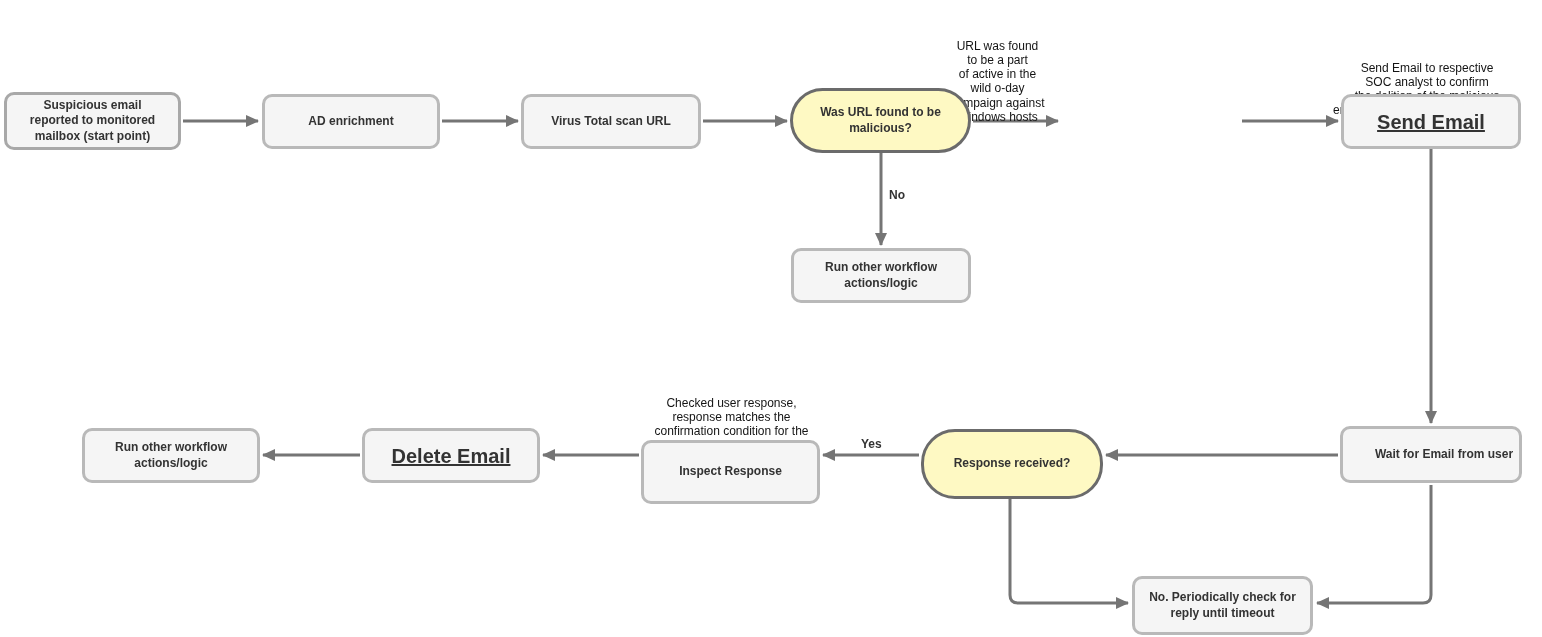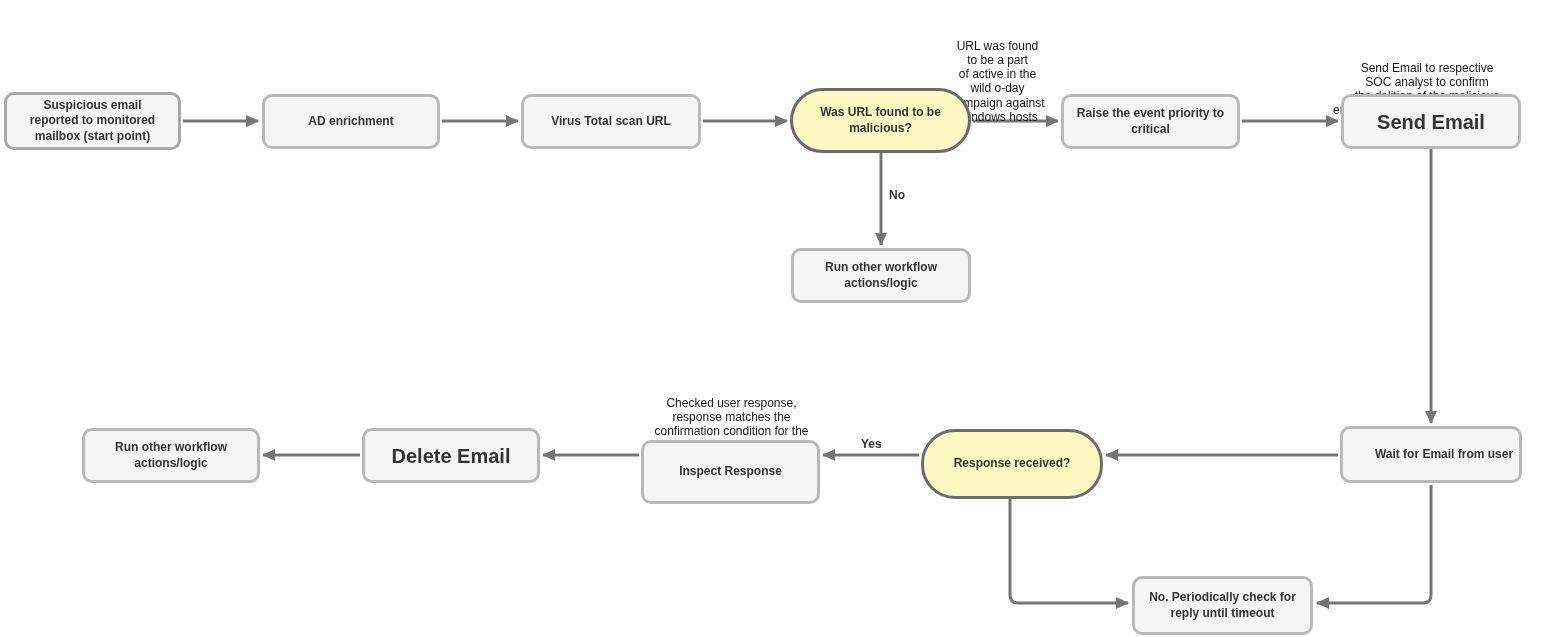--- a/index.html
+++ b/index.html
@@ -30,21 +30,21 @@
     color: #333333;
     line-height: 1.3;
     white-space: pre-line;
   }
   .node.start { border-color: #a8a8a8; }
   .node.decision {
     background: #fef9c3;
     border-color: #6b6b6b;
     border-radius: 34px;
   }
-  .node.big .lbl { font-size: 20px; }
+  .node.big .lbl { font-size: 20px; text-decoration: underline; }
   .annotation {
     position: absolute;
     font-size: 12px;
     font-weight: 400;
     color: #141414;
     text-align: center;
     line-height: 1.18;
     white-space: pre-line;
     margin-top: 35px;
   }
@@ -112,24 +112,20 @@
   <div class="node" style="left:262px; top:94px; width:178px; height:55px;">
     <span class="lbl">AD enrichment</span>
   </div>
   <div class="node" style="left:521px; top:94px; width:180px; height:55px;">
     <span class="lbl">Virus Total scan URL</span>
   </div>
   <div class="node decision" style="left:790px; top:88px; width:181px; height:65px;">
     <span class="lbl">Was URL found to be
 malicious?</span>
   </div>
-  <div class="node" style="left:1061px; top:94px; width:179px; height:55px;">
-    <span class="lbl">Raise the event priority to
-critical</span>
-  </div>
   <div class="node big" style="left:1341px; top:94px; width:180px; height:55px;">
     <span class="lbl">Send Email</span>
   </div>
 
   <div class="node" style="left:791px; top:248px; width:180px; height:55px;">
     <span class="lbl">Run other workflow
 actions/logic</span>
   </div>
 
   <div class="node" style="left:1340px; top:426px; width:182px; height:57px;padding-left:28px;">

